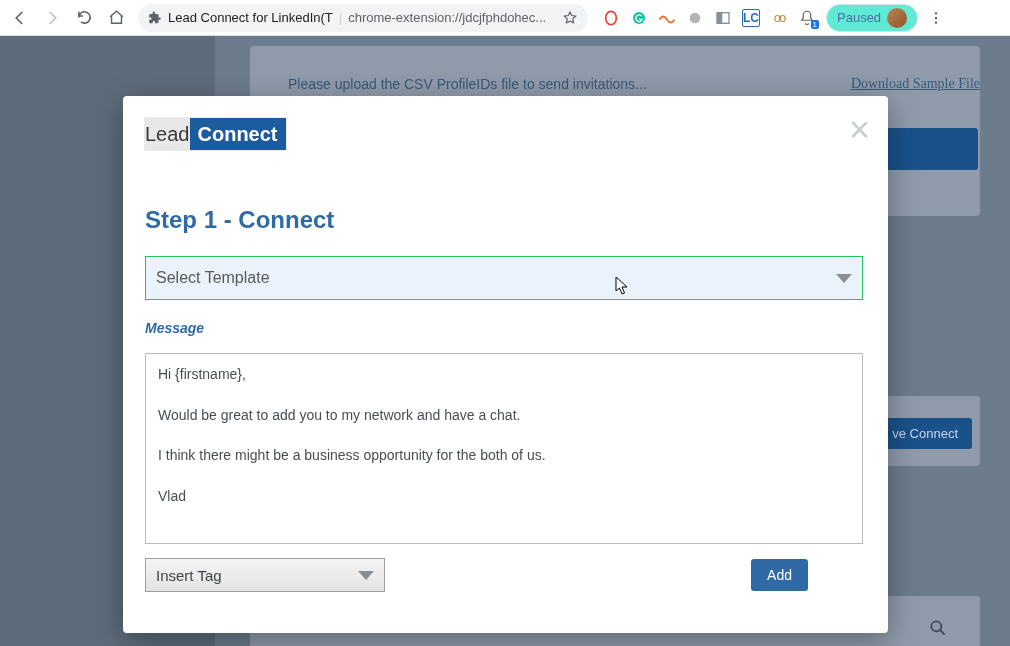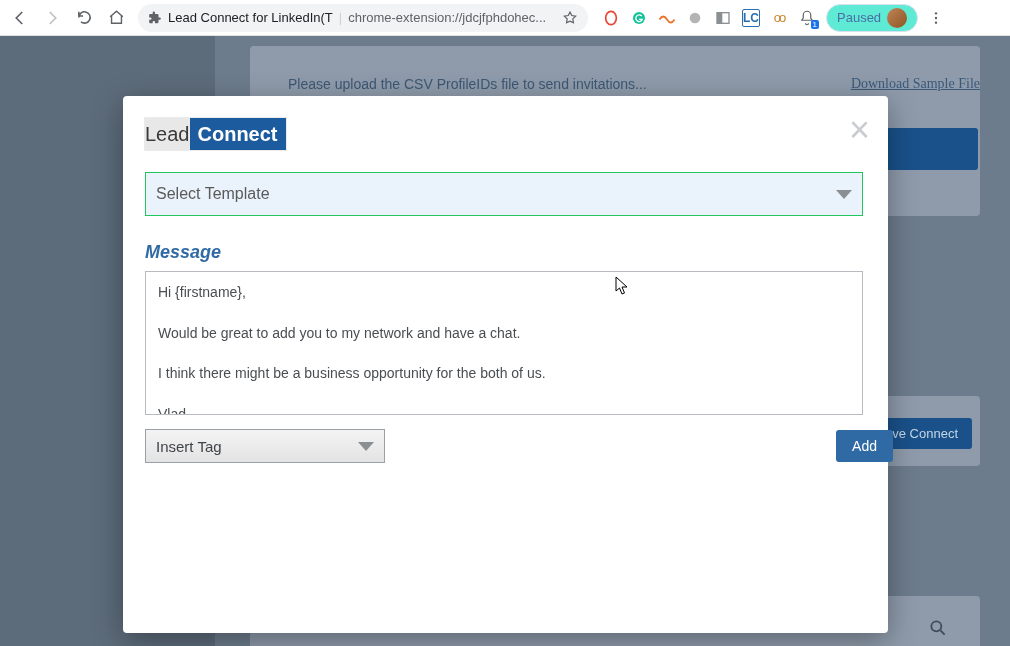--- a/index.html
+++ b/index.html
@@ -121,31 +121,31 @@
       border: 1px solid #22c55e; background: #eaf2fb;
       display: flex; align-items:center; justify-content: space-between;
       padding: 0 10px; font-size: 16px; color:#5a5a5a;
       cursor: pointer;
     }
     .dd-arrow {
       width: 0; height: 0;
       border-left: 8px solid transparent; border-right: 8px solid transparent;
       border-top: 9px solid #8a8f94;
     }
-    .msg-label { color:#2f6aa5; font-style: italic; font-weight:600; font-size:18px; margin-top: 26px; }
+    .msg-label { color:#2f6aa5; font-style: italic; font-weight:600; font-size:14px; margin-top: 20px; }
     .msg-box {
-      margin-top: 8px; width: 718px; height: 144px;
+      margin-top: 17px; width: 718px; height: 191px;
       border: 1px solid #b8bcc0; padding: 10px 12px;
       font-size: 14px; color:#4a4e52; line-height: 1.45;
       white-space: pre-wrap; overflow: hidden;
       font-family: inherit; resize: none;
     }
     .bottom-row {
       margin-top: 14px; display:flex; justify-content: space-between; align-items:center;
-      width: 748px;
+      width: 663px;
     }
     .insert-tag {
       width: 240px; height: 34px;
       border: 1px solid #9aa0a6; background: linear-gradient(#f4f4f4,#e3e3e3);
       display:flex; align-items:center; justify-content: space-between;
       padding: 0 10px; font-size: 15px; color:#404448; cursor: pointer;
     }
     .add-btn {
       background:#2f6aa5; color:#fff; border:none;
       padding: 8px 16px; font-size: 14px; border-radius:3px; cursor:pointer;
@@ -258,20 +258,21 @@
 </div>
 
 <div class="overlay">
   <div class="modal">
     <div class="logo">
       <div class="logo-l">Lead</div>
       <div class="logo-c">Connect</div>
     </div>
     <div class="close-x">×</div>
 
+    <div class="step-title">Step 1 - Connect</div>
 
     <div class="select-template">
       <span>Select Template</span>
       <span class="dd-arrow"></span>
     </div>
 
     <div class="msg-label">Message</div>
 
     <div class="msg-box">Hi {firstname},
 

